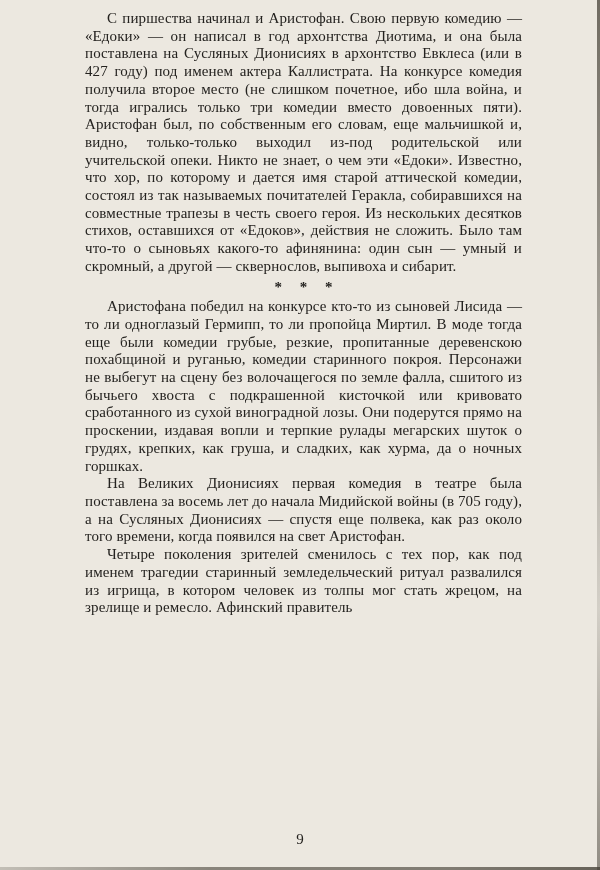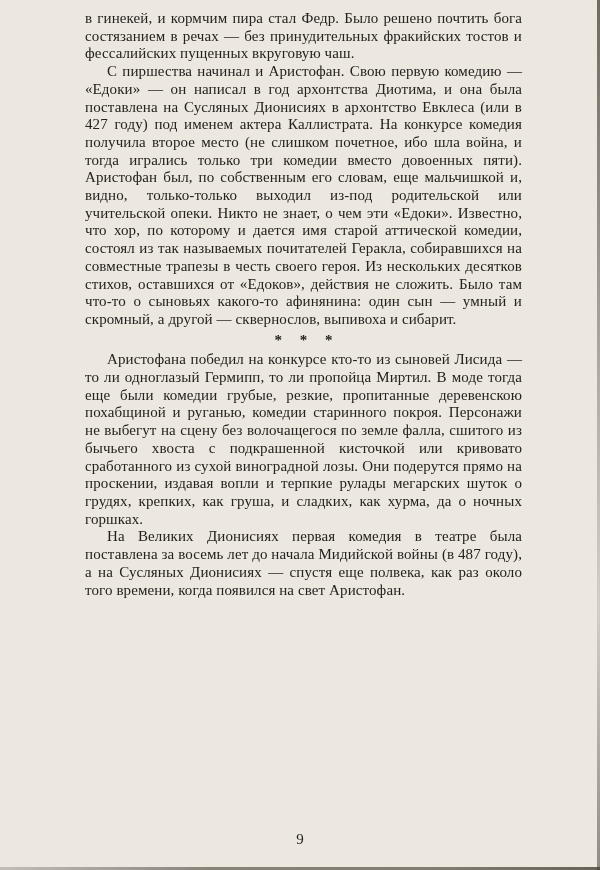--- a/index.html
+++ b/index.html
@@ -78,20 +78,20 @@
     text-align: center;
     font-size: 15px;
     color: var(--ink);
   }
 </style>
 </head>
 <body>
 
 <div class="page">
   <div class="text-block">
-    <p class="noindent">в гинекей, и кормчим пира стал Федр. Было решено почтить бога состязанием в речах — без принудительных фракийских тостов и фессалийских пущенных вкруговую чаш.</p>
     <p>С пиршества начинал и Аристофан. Свою первую комедию — «Едоки» — он написал в год архонтства Диотима, и она была поставлена на Сусляных Дионисиях в архонтство Евклеса (или в 427 году) под именем актера Каллистрата. На конкурсе комедия получила второе место (не слишком почетное, ибо шла война, и тогда игрались только три комедии вместо довоенных пяти). Аристофан был, по собственным его словам, еще мальчишкой и, видно, только-только выходил из-под родительской или учительской опеки. Никто не знает, о чем эти «Едоки». Известно, что хор, по которому и дается имя старой аттической комедии, состоял из так называемых почитателей Геракла, собиравшихся на совместные трапезы в честь своего героя. Из нескольких десятков стихов, оставшихся от «Едоков», действия не сложить. Было там что-то о сыновьях какого-то афинянина: один сын — умный и скромный, а другой — сквернослов, выпивоха и сибарит.</p>
     <div class="separator">* * *</div>
     <p>Аристофана победил на конкурсе кто-то из сыновей Лисида — то ли одноглазый Гермипп, то ли пропойца Миртил. В моде тогда еще были комедии грубые, резкие, пропитанные деревенскою похабщиной и руганью, комедии старинного покроя. Персонажи не выбегут на сцену без волочащегося по земле фалла, сшитого из бычьего хвоста с подкрашенной кисточкой или кривовато сработанного из сухой виноградной лозы. Они подерутся прямо на проскении, издавая вопли и терпкие рулады мегарских шуток о грудях, крепких, как груша, и сладких, как хурма, да о ночных горшках.</p>
-    <p>На Великих Дионисиях первая комедия в театре была поставлена за восемь лет до начала Мидийской войны (в 487 году), а на Сусляных Дионисиях — спустя еще полвека, как раз около того времени, когда появился на свет Аристофан.</p>
+    <p>На Великих Дионисиях первая комедия в театре была поставлена за восемь лет до начала Мидийской войны (в 705 году), а на Сусляных Дионисиях — спустя еще полвека, как раз около того времени, когда появился на свет Аристофан.</p>
+    <p>Четыре поколения зрителей сменилось с тех пор, как под именем трагедии старинный земледельческий ритуал развалился из игрища, в котором человек из толпы мог стать жрецом, на зрелище и ремесло. Афинский правитель</p>
   </div>
   <div class="page-number">9</div>
 </div>
 
 </body></html>

